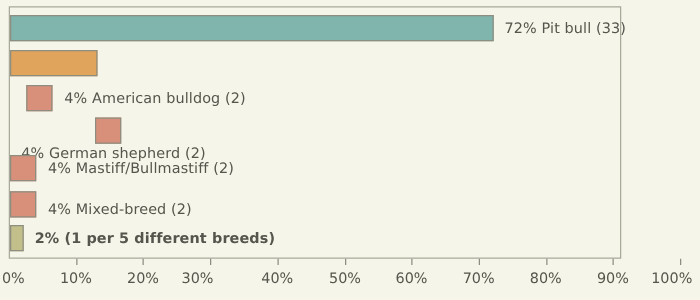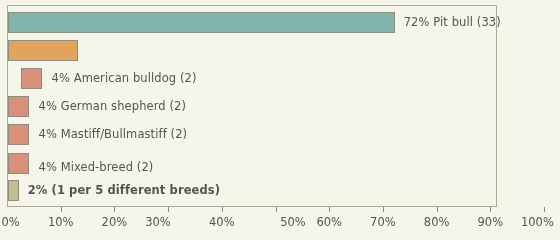--- a/index.html
+++ b/index.html
@@ -82,21 +82,21 @@
         <div class="bar" style="width: 386.64px; background: rgb(127, 181, 173);"></div>
         <span class="bar-label">72% Pit bull (33)</span>
       </div>
       <div class="bar-row" style="top: 32px;">
         <div class="bar" style="width: 69.81px; background: rgb(224, 164, 92);"></div>
       </div>
       <div class="bar-row" style="top: 60px; padding-left: 13px;">
         <div class="bar" style="width: 21.48px; background: rgb(216, 144, 122);"></div>
         <span class="bar-label">4% American bulldog (2)</span>
       </div>
-      <div class="bar-row" style="top: 88px;">
+      <div class="bar-row" style="top: 88px; flex-direction: column;">
         <div class="bar" style="width: 21.48px; background: rgb(216, 144, 122);"></div>
         <span class="bar-label">4% German shepherd (2)</span>
       </div>
       <div class="bar-row" style="top: 116px;">
         <div class="bar" style="width: 21.48px; background: rgb(216, 144, 122);"></div>
         <span class="bar-label">4% Mastiff/Bullmastiff (2)</span>
       </div>
       <div class="bar-row" style="top: 144px; align-items: flex-end;">
         <div class="bar" style="width: 21.48px; background: rgb(216, 144, 122);"></div>
         <span class="bar-label">4% Mixed-breed (2)</span>
@@ -112,21 +112,21 @@
   <div class="tick-label" style="left: 0px; transform: translateX(-30%);">0%</div>
       <div class="tick" style="left: 53.7px;"></div>
       <div class="tick-label" style="left: 53.7px;">10%</div>
       <div class="tick" style="left: 107.4px;"></div>
       <div class="tick-label" style="left: 107.4px;">20%</div>
       <div class="tick" style="left: 161.1px;"></div>
       <div class="tick-label" style="left: 151px;">30%</div>
       <div class="tick" style="left: 214.8px;"></div>
       <div class="tick-label" style="left: 214.8px;">40%</div>
       <div class="tick" style="left: 268.5px;"></div>
-      <div class="tick-label" style="left: 286px;">50%</div>
+      <div class="tick-label" style="left: 269px;">50%</div>
       <div class="tick" style="left: 322.2px;"></div>
       <div class="tick-label" style="left: 322.2px;">60%</div>
       <div class="tick" style="left: 375.9px;"></div>
       <div class="tick-label" style="left: 375.9px;">70%</div>
       <div class="tick" style="left: 429.6px;"></div>
       <div class="tick-label" style="left: 429.6px;">80%</div>
       <div class="tick" style="left: 483.3px;"></div>
       <div class="tick-label" style="left: 483.3px;">90%</div>
       <div class="tick" style="left: 537px;"></div>
       <div class="tick-label" style="left: 537px; transform: translateX(-70%);">100%</div>

